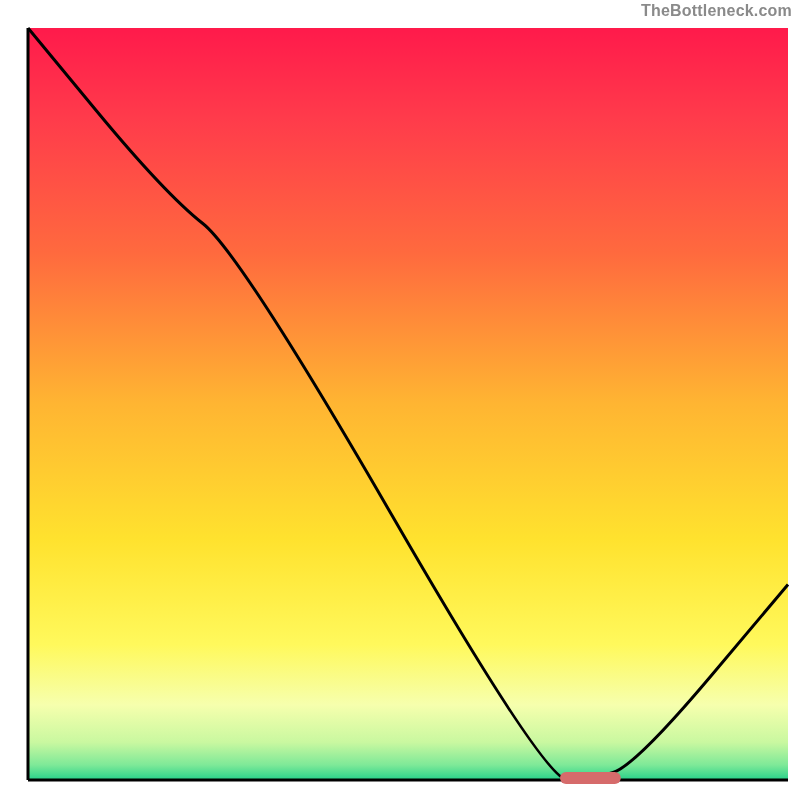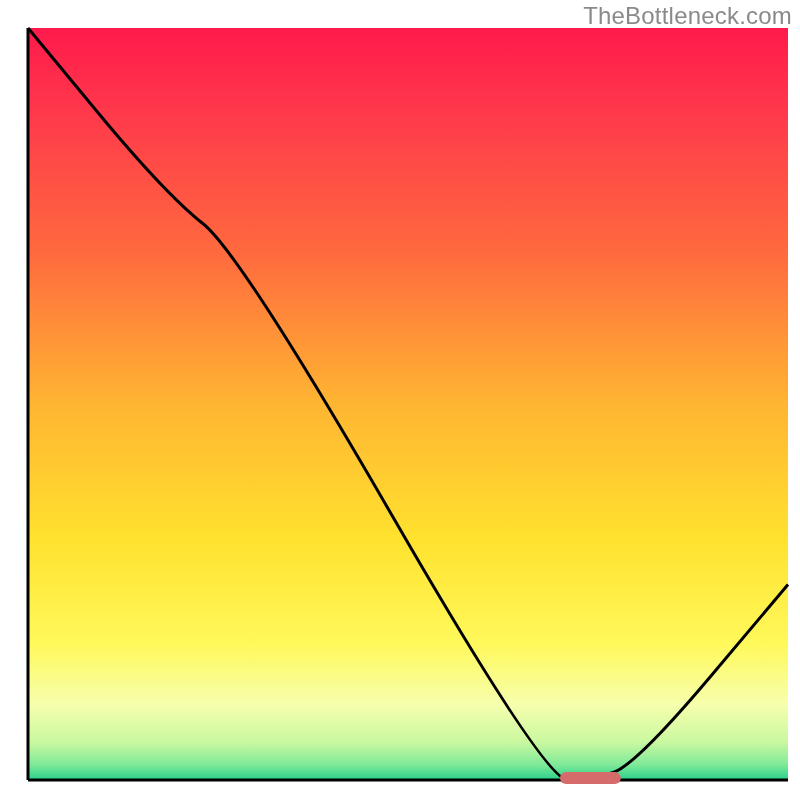--- a/index.html
+++ b/index.html
@@ -12,22 +12,22 @@
   }
   .container {
     position: relative;
     width: 800px;
     height: 800px;
   }
   .watermark {
     position: absolute;
     top: 2px;
     right: 8px;
-    font-size: 24px;
-    font-weight: normal;
+    font-size: 16px;
+    font-weight: bold;
     color: #8a8a8a;
     letter-spacing: 0.2px;
     z-index: 5;
   }
   svg.chart {
     position: absolute;
     top: 0;
     left: 0;
   }
 </style>

